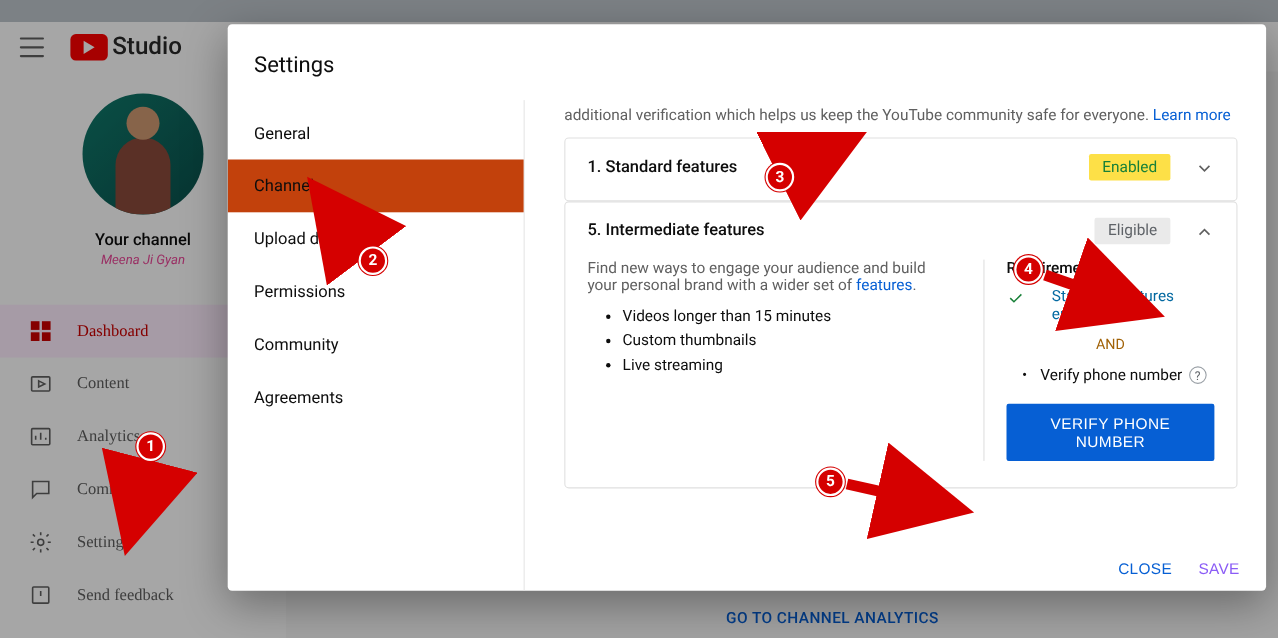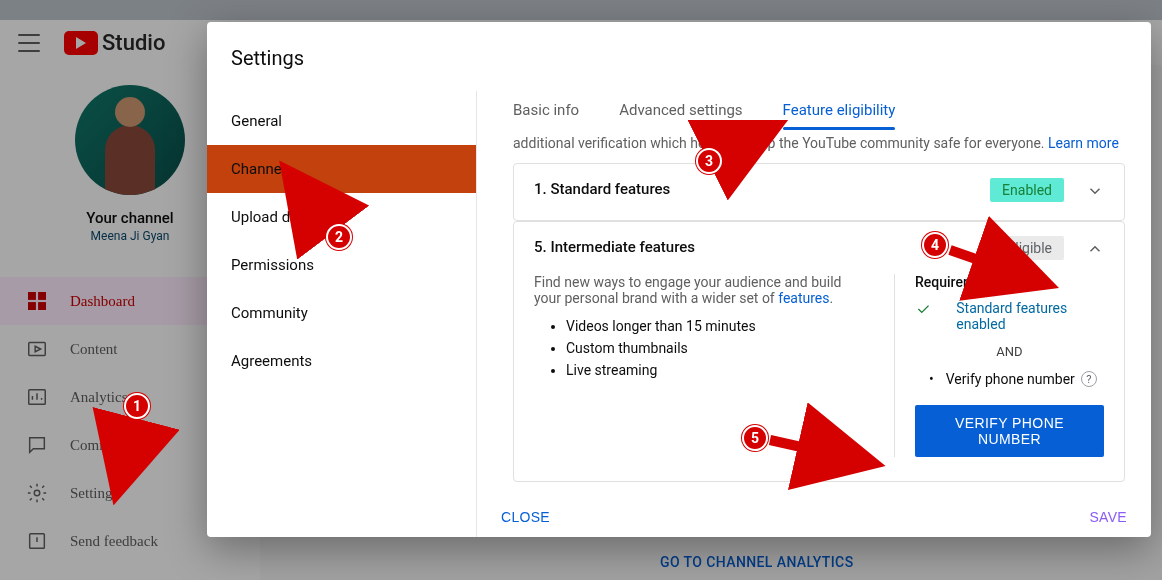--- a/index.html
+++ b/index.html
@@ -14,21 +14,21 @@
   .hamburger span{ height:2px; background:#606060; border-radius:1px; }
   .ytlogo { display:flex; align-items:center; gap:4px; font-weight:500; font-size:22px; color:#282828;}
   .ytplay { width:34px; height:24px; background:#ff0000; border-radius:5px; position:relative;}
   .ytplay::after{content:""; position:absolute; left:12px; top:6px; border-left:10px solid #fff; border-top:6px solid transparent; border-bottom:6px solid transparent;}
   .leftnav { position:absolute; left:0; top:65px; width:260px; bottom:0; background:#fff; text-align:center;}
   .avatar-block{ padding: 20px 0 14px 0; }
   .avatar { width:110px; height:110px; border-radius:50%; background:linear-gradient(135deg,#0f7a6c,#0b4f4b); margin:0 auto; position:relative; overflow:hidden; display:flex; align-items:flex-end; justify-content:center;}
   .avatar .person{ width:50px; height:70px; background:#8a4b3b; border-radius:25px 25px 0 0; position:relative;}
   .avatar .person::before{content:""; position:absolute; top:-28px; left:10px; width:30px; height:30px; border-radius:50%; background:#d09a72;}
   .ch-title{ font-weight:500; margin-top:14px; font-size:15px;}
-  .ch-sub{ color:#0c4a6e; font-size:12px; margin-top:2px;}
+  .ch-sub{ color:#ec4899; font-size:12px; margin-top:2px;font-style:italic;}
   .nav-items{ margin-top:20px; text-align:left;font-family:Liberation Serif, serif;}
   .nav-item{ display:flex; align-items:center; gap:22px; padding:0 26px; height:48px; color:#606060; font-size:15px; cursor:pointer;}
   .nav-item.active{ color:#cc0000; background:#fef; font-weight:500;}
   .nav-item.active .nicon rect, .nav-item.active .nicon path, .nav-item.active .nicon circle{ fill:#cc0000; stroke:#cc0000;}
   .nicon{ width:22px; height:22px; flex:0 0 22px; }
   .nicon *{ fill:none; stroke:#606060; stroke-width:1.6;}
   .main-area{ position:absolute; left:260px; right:0; top:65px; bottom:0; background:#f9f9f9; padding:20px;}
   .main-area .analytics-link{ position:absolute; bottom:10px; left:400px; color:#065fd4; font-weight:500; letter-spacing:.4px; font-size:14px;}
 
   
@@ -49,41 +49,41 @@
   .tab.active{ color:#065fd4;}
   .tab.active::after{content:""; position:absolute; left:0; right:0; bottom:-1px; height:3px; background:#065fd4; border-radius:2px;}
   .scroll-area{ flex:1; overflow:hidden; padding: 0 26px 0 36px; position:relative;}
   .blurb{ color:#606060; font-size:14px; padding:6px 0 12px 0; white-space:nowrap; overflow:hidden; text-overflow:clip;}
   .blurb a{ color:#065fd4; text-decoration:none;}
 
   .card{ border:1px solid #e0e0e0; border-radius:4px; padding:16px 20px 18px 20px; position:relative;}
   .card h3{ font-size:15px; font-weight:500; color:#0d0d0d; margin-bottom:4px;}
   .card .sub{ color:#606060; font-size:14px;}
   .status{ position:absolute; right:60px; top:14px; padding:4px 12px; border-radius:2px; font-size:14px;}
-  .status.enabled{ background:#5eead4; color:#188038;text-align:center;}
+  .status.enabled{ background:#fde047; color:#188038;text-align:center;}
   .status.eligible{ background:#eaeaea; color:#5f6368;}
   .chev{ position:absolute; right:20px; top:18px; color:#606060;}
 
   .card.expanded{ padding-bottom:24px;}
   .intermediate-body{ display:flex; gap:30px; margin-top:18px;}
   .left-col{ flex:1; color:#606060; font-size:14px;}
   .left-col a{ color:#065fd4; text-decoration:none;}
   .left-col ul{ margin:12px 0 0 32px;}
   .left-col li{ margin:6px 0; color:#0d0d0d;}
   .right-col{ width:210px; border-left:1px solid #e0e0e0; padding-left:20px; font-size:14px;}
   .right-col h4{ font-size:14px; font-weight:500; margin-bottom:10px; color:#0d0d0d;}
   .req-ok{ display:flex; gap:25px; color:#0369a1;}
   .req-ok svg{ width:18px; height:18px;}
-  .and{ text-align:center; color:#404040; font-size:13px; margin:12px 0;}
+  .and{ text-align:center; color:#a16207; font-size:13px; margin:12px 0;}
   .req-line{ display:flex; align-items:center; gap:6px; color:#0d0d0d; margin-left:14px;}
   .req-line::before{content:"•"; margin-right:6px;}
   .help{ width:16px; height:16px; border:1px solid #9aa0a6; border-radius:50%; display:inline-flex; align-items:center; justify-content:center; font-size:11px; color:#5f6368;}
   .verify-btn{ margin-top:18px; background:#065fd4; color:#fff; border:none; padding:10px 16px; font-size:14px; font-weight:500; letter-spacing:.4px; border-radius:2px; cursor:pointer;}
 
-  .modal-footer{ flex:0 0 auto; display:flex; justify-content:space-between; gap:24px; padding:10px 24px 12px 24px; border-top:1px solid transparent;}
+  .modal-footer{ flex:0 0 auto; display:flex; justify-content:flex-end; gap:24px; padding:10px 24px 12px 24px; border-top:1px solid transparent;}
   .modal-footer button{ border:none; background:none; font-size:14px; font-weight:500; letter-spacing:.3px; cursor:pointer;}
   .btn-close{ color:#065fd4;}
   .btn-save{ color:#8b5cf6;}
 
   
   .arrows{ position:absolute; inset:0; pointer-events:none;}
   .badge{ position:absolute; width:26px; height:26px; border-radius:50%; background:#d50000; color:#fff; border:2px solid #fff; box-shadow:0 0 0 1px #d50000; display:flex; align-items:center; justify-content:center; font-size:14px; font-weight:700; pointer-events:none;}
 </style>
 </head>
 <body>
@@ -170,25 +170,20 @@
     <div class="modal-side">
       <div class="side-item">General</div>
       <div class="side-item active">Channel</div>
       <div class="side-item">Upload defaults</div>
       <div class="side-item">Permissions</div>
       <div class="side-item">Community</div>
       <div class="side-item">Agreements</div>
     </div>
 
     <div class="modal-main">
-      <div class="tabs">
-        <div class="tab">Basic info</div>
-        <div class="tab">Advanced settings</div>
-        <div class="tab active">Feature eligibility</div>
-      </div>
 
       <div class="scroll-area">
         <div class="blurb">
           <span>additional verification which helps us keep the YouTube community safe for everyone. </span><a href="#">Learn more</a>
         </div>
 
         <div class="card">
           <h3>1. Standard features</h3>
           <span class="status enabled">Enabled</span>
           <span class="chev">

